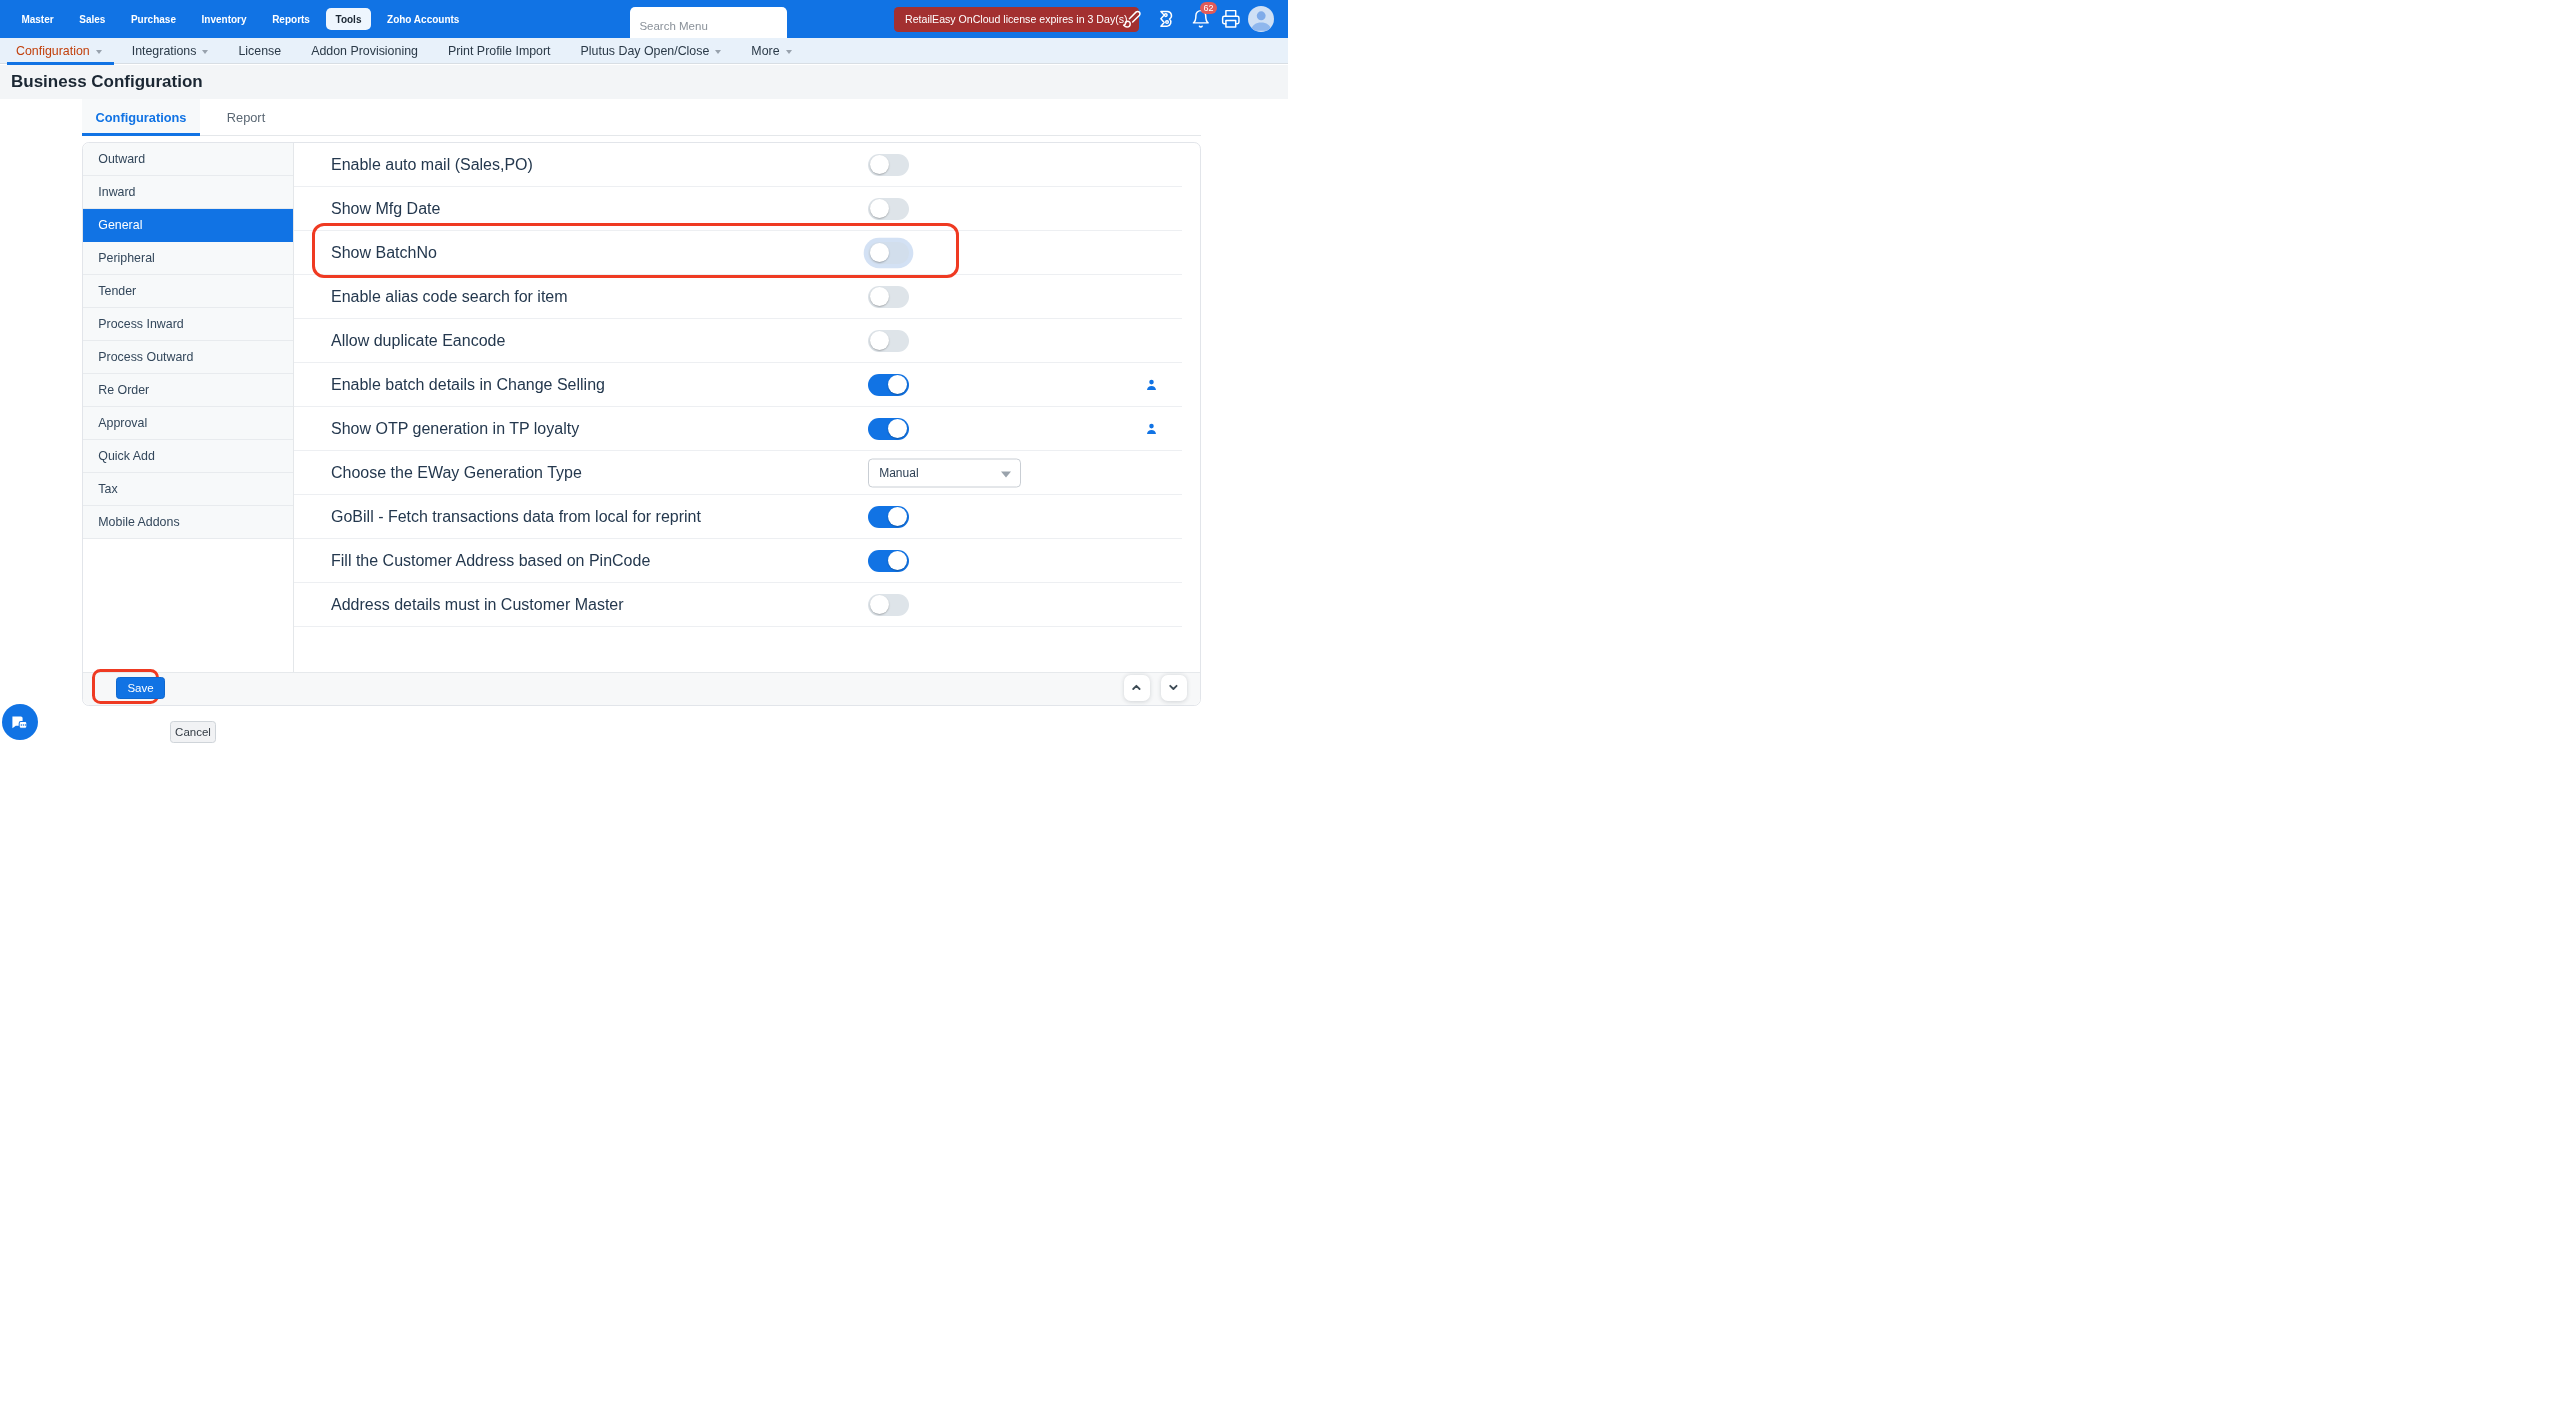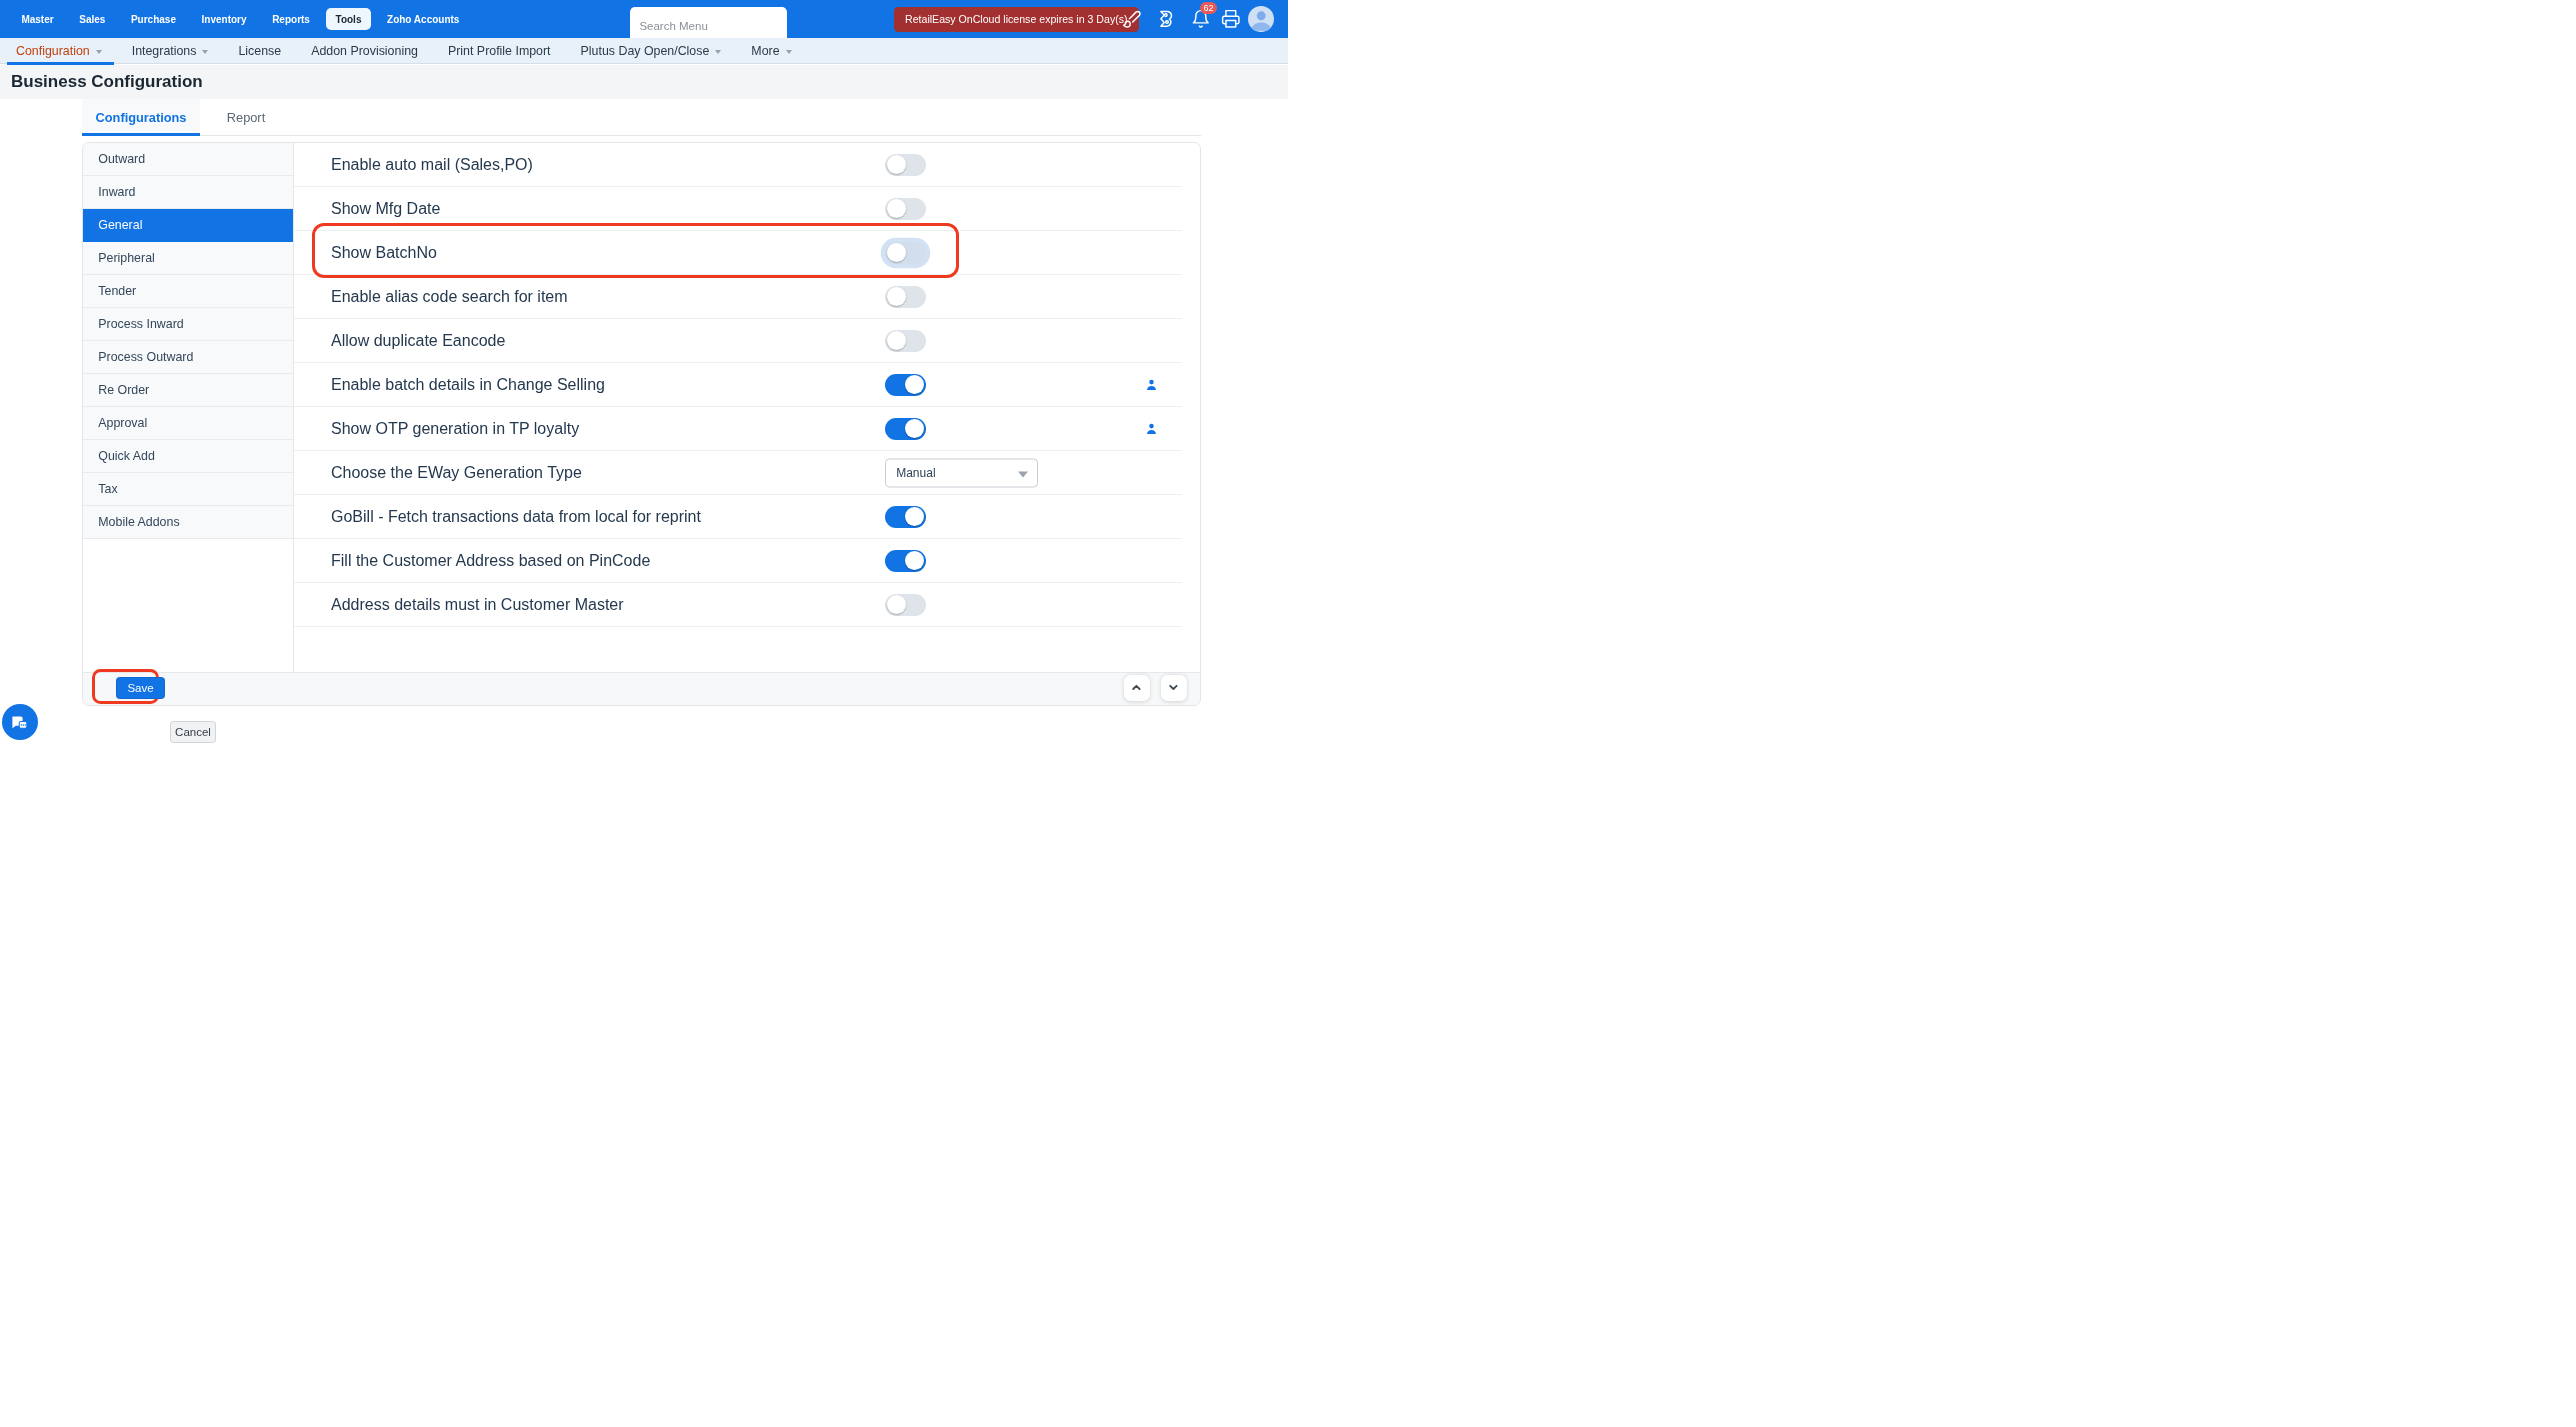--- a/index.html
+++ b/index.html
@@ -65,21 +65,21 @@
           border-right:0.9px solid #e4e7ea; border-radius:6.8px 0 0 0; overflow:hidden; }
   .sb-item { height:33px; display:flex; align-items:center; padding-left:15.3px;
           background:#f7f9fa; border-bottom:0.9px solid #e8ebee; font-size:12.4px;
           color:#33475b; cursor:pointer; }
   .sb-item.active { background:#1173e4; color:#fff; border-bottom-color:#1173e4; }
 
   .rows { position:absolute; left:211px; top:0; width:908px; height:531px; }
   .s-row { height:44px; position:relative; margin-right:20.4px; border-bottom:0.9px solid #edeff2; }
   .s-row .lbl { position:absolute; left:37px; top:50%; transform:translateY(-50%);
           font-size:16px; color:#24384e; white-space:nowrap; }
-  .ctrl { position:absolute; left:591px; top:50%; transform:translateY(-50%); }
+  .ctrl { position:absolute; left:574px; top:50%; transform:translateY(-50%); }
   .user-ico { position:absolute; left:852px; top:50%; transform:translateY(-50%);
           width:11px; height:12px; cursor:pointer; }
   .user-ico svg { width:100%; height:100%; }
 
   .toggle { width:41px; height:22px; border-radius:11px; background:#dee4e9;
             position:relative; cursor:pointer; }
   .toggle .knob { position:absolute; top:1.7px; left:1.7px; width:19px; height:19px; border-radius:50%;
             background:#fff; box-shadow:0 0.9px 1.7px rgba(0,0,0,.28); }
   .toggle.on { background:#1173e4; }
   .toggle.on .knob { left:auto; right:1.7px; }

